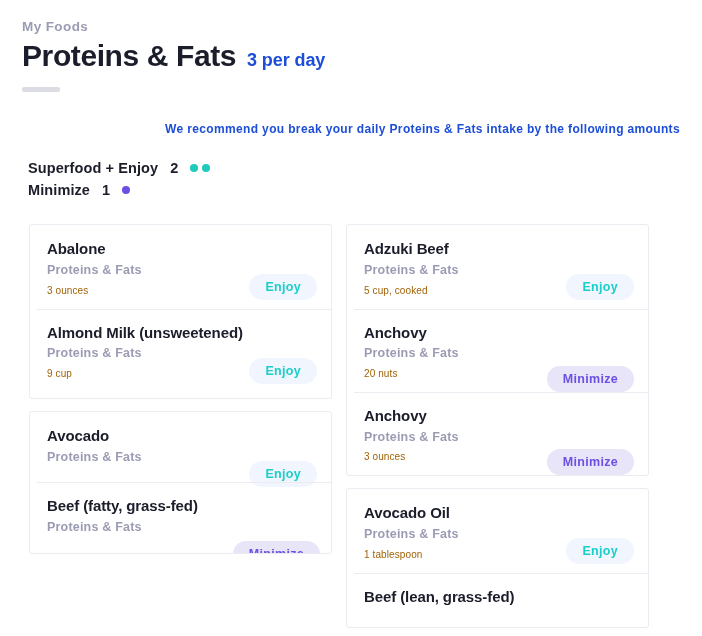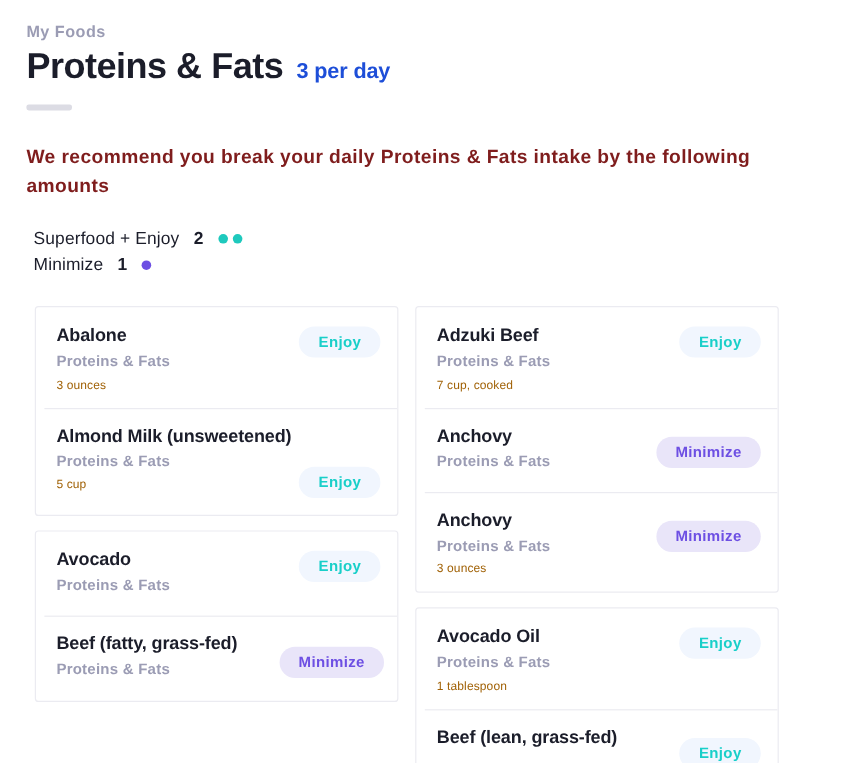--- a/index.html
+++ b/index.html
@@ -58,39 +58,40 @@
     height: 5px;
     border-radius: 2px;
     background: #dcdce4;
     margin-top: 13px;
   }
 
   
   .recommend {
     margin: 28px 22px 0 22px;
     max-width: 672px;
-    font-size: 16px;
-    font-weight: bold;
-    color: #7f1d1d;
+    font-size: 12px;
+    font-weight: bold;
+    color: #1d4ed8;
     letter-spacing: 0.35px;
     line-height: 1.55;
+    text-align: right;
   }
 
   .legend {
     margin: 22px 0 0 28px;
   }
   .legend-row {
     display: flex;
     align-items: center;
     gap: 0;
     margin-bottom: 6px;
   }
   .legend-label {
     font-size: 14.5px;
-    font-weight: normal;
+    font-weight: bold;
     color: #1b1d2a;
     letter-spacing: 0.1px;
   }
   .legend-count {
     font-size: 14.5px;
     font-weight: bold;
     color: #1b1d2a;
     margin-left: 12px;
   }
   .legend-dots {
@@ -177,20 +178,21 @@
     display: inline-flex;
     align-items: center;
     justify-content: center;
     height: 26px;
     padding: 0 16px;
     border-radius: 13px;
     font-size: 12.5px;
     font-weight: bold;
     letter-spacing: 0.3px;
     white-space: nowrap;
+    margin-top: 33px;
   }
   .badge.enjoy {
     background: #f1f6fe;
     color: #19cfc9;
   }
   .badge.minimize {
     background: #e9e5f9;
     color: #6d4fe3;
   }
 
@@ -260,21 +262,21 @@
           <div class="food-name">Abalone</div>
           <div class="food-cat">Proteins &amp; Fats</div>
           <div class="food-amount">3 ounces</div>
           <div class="badge-slot">
             <span class="badge enjoy">Enjoy</span>
           </div>
         </div>
         <div class="food-row tall">
           <div class="food-name">Almond Milk (unsweetened)</div>
           <div class="food-cat">Proteins &amp; Fats</div>
-          <div class="food-amount">5 cup</div>
+          <div class="food-amount">9 cup</div>
           <div class="badge-slot low">
             <span class="badge enjoy">Enjoy</span>
           </div>
         </div>
       </div>
 
       <div class="card">
         <div class="food-row">
           <div class="food-name">Avocado</div>
           <div class="food-cat">Proteins &amp; Fats</div>
@@ -292,28 +294,29 @@
       </div>
 
     </div>
 
     <div class="column">
 
       <div class="card">
         <div class="food-row">
           <div class="food-name">Adzuki Beef</div>
           <div class="food-cat">Proteins &amp; Fats</div>
-          <div class="food-amount">7 cup, cooked</div>
+          <div class="food-amount">5 cup, cooked</div>
           <div class="badge-slot">
             <span class="badge enjoy">Enjoy</span>
           </div>
         </div>
         <div class="food-row">
           <div class="food-name">Anchovy</div>
           <div class="food-cat">Proteins &amp; Fats</div>
+          <div class="food-amount">20 nuts</div>
           <div class="badge-slot mid">
             <span class="badge minimize">Minimize</span>
           </div>
         </div>
         <div class="food-row">
           <div class="food-name">Anchovy</div>
           <div class="food-cat">Proteins &amp; Fats</div>
           <div class="food-amount">3 ounces</div>
           <div class="badge-slot mid">
             <span class="badge minimize">Minimize</span>

